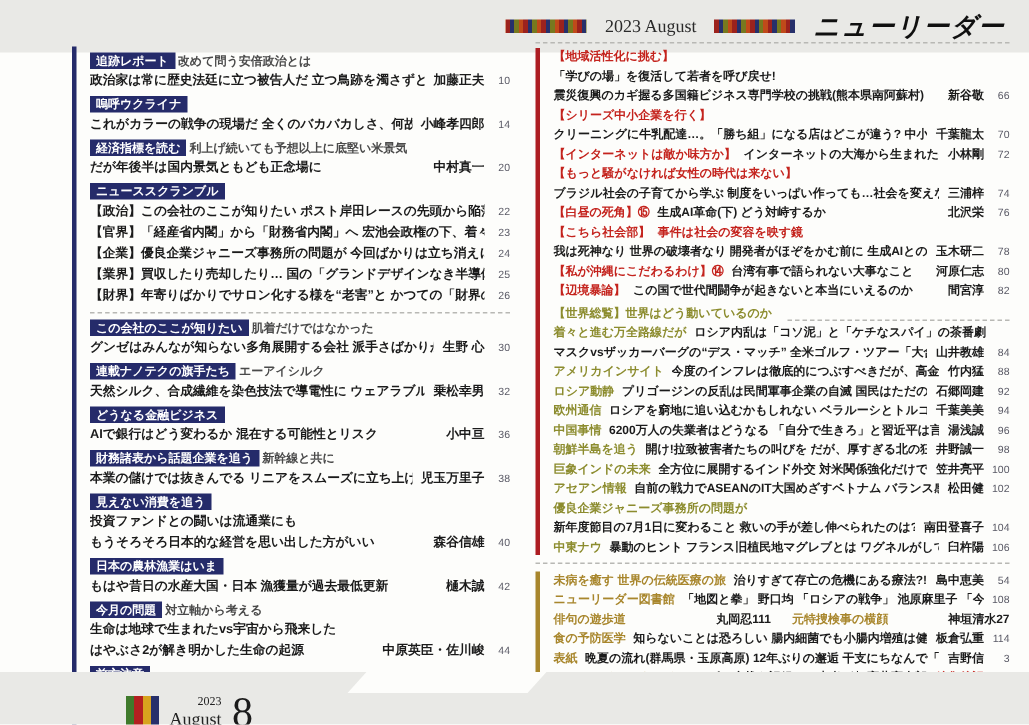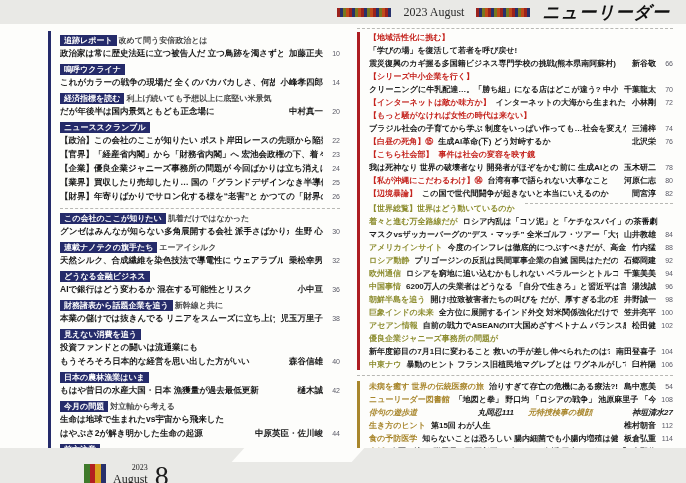--- a/index.html
+++ b/index.html
@@ -4,21 +4,21 @@
 <style>
   html,body{margin:0;padding:0}
   body{
     width:686px;height:483px;position:relative;overflow:hidden;
     background:#fdfdfb;
     font-family:"Liberation Sans","DejaVu Sans",sans-serif;
     color:#1b1b1b;
   }
   
   .topbar{
-    position:absolute;top:0;left:0;right:0;height:24px;
+    position:absolute;top:0;left:0;right:0;height:35px;
     background:#e9e9e6;display:flex;align-items:center;justify-content:flex-end;
     gap:12px;padding-right:16px;box-sizing:border-box;
   }
   .stripes{width:54px;height:9px;
     background:repeating-linear-gradient(90deg,#9c221d 0 3px,#27306b 3px 6px,#77791f 6px 9px,#c04a1a 9px 12px);}
   .issue-date{font-family:"Liberation Serif","DejaVu Serif",serif;font-size:12px;color:#2a2a2a;}
   .logo{font-family:"Liberation Serif","DejaVu Serif",serif;font-size:17px;font-weight:bold;
     font-style:italic;color:#101010;letter-spacing:1px;}
   
   .colL{position:absolute;left:48px;top:31px;width:292px;box-sizing:border-box;
@@ -37,23 +37,23 @@
   .line .p{margin-left:5px;font-size:7px;color:#5a5a66;font-weight:normal;min-width:12px;text-align:right;}
   .dash{border-top:1px dashed #b8b8b4;margin:5px 0 3px 0;}
   
   .colR .line{font-size:8px;}
   .rtitle{color:#c4231d;}
   .rtitle .rt{color:#c4231d;font-weight:bold;white-space:nowrap;}
   .rsub{color:#c4231d;font-weight:bold;margin-left:5px;white-space:nowrap;}
   .olive{color:#8c8c2e;font-weight:bold;white-space:nowrap;margin-right:5px;}
   .gold{color:#a8862c;font-weight:bold;white-space:nowrap;margin-right:5px;}
   .redchip{color:#c4231d;font-weight:bold;white-space:nowrap;margin-left:6px;}
-  .whead{display:flex;align-items:flex-start;margin-top:4px;font-size:8px;}
+  .whead{display:flex;align-items:flex-end;margin-top:4px;font-size:8px;}
   .whead .fill{flex:1;border-top:1px dashed #b8b8b4;margin-left:5px;}
-  .dual{display:flex;margin-top:2px;font-size:8px;font-weight:bold;font-style:italic;}
+  .dual{display:flex;margin-top:2px;font-size:8px;font-weight:bold;}
   .dual .half{flex:1;display:flex;align-items:baseline;}
   .dual .half .t{flex:1;}
   
   .botbar{position:absolute;left:0;right:0;bottom:0;height:35px;background:#e9e9e6;}
   .botbar .wedge{position:absolute;top:0;left:238px;width:120px;height:14px;background:#fdfdfb;
     transform:skewX(-42deg);}
   .flogo{position:absolute;left:84px;top:16px;display:flex;align-items:flex-start;gap:7px;}
   .fstripes{width:22px;height:22px;
     background:linear-gradient(90deg,#3f7a2b 0 25%,#b32020 25% 50%,#d8a31e 50% 75%,#27306b 75% 100%);}
   .fdate{text-align:right;font-family:"Liberation Serif","DejaVu Serif",serif;color:#222;line-height:1;}
@@ -386,26 +386,20 @@
       </div>
       <div class="half" style="margin-left:14px">
         <span class="gold">元特捜検事の横顔</span>
         <span class="t"></span>
         <span class="a">神垣清水</span>
         <span class="p">27</span>
       </div>
     </div>
 
     <div class="line">
-        <span class="gold">生き方のヒント</span>
-        <span class="t">第15回 わが人生</span>
-        <span class="a">椎村朝音</span>
-        <span class="p">112</span>
-      </div>
-    <div class="line">
         <span class="gold">食の予防医学</span>
         <span class="t">知らないことは恐ろしい 腸内細菌でも小腸内増殖は健康寿命を短縮する!</span>
         <span class="a">板倉弘重</span>
         <span class="p">114</span>
       </div>
     <div class="line">
         <span class="gold">表紙</span>
         <span class="t">晩夏の流れ(群馬県・玉原高原) 12年ぶりの邂逅 干支にちなんで「羊」</span>
         <span class="a">吉野信</span>
         <span class="p">3</span>

